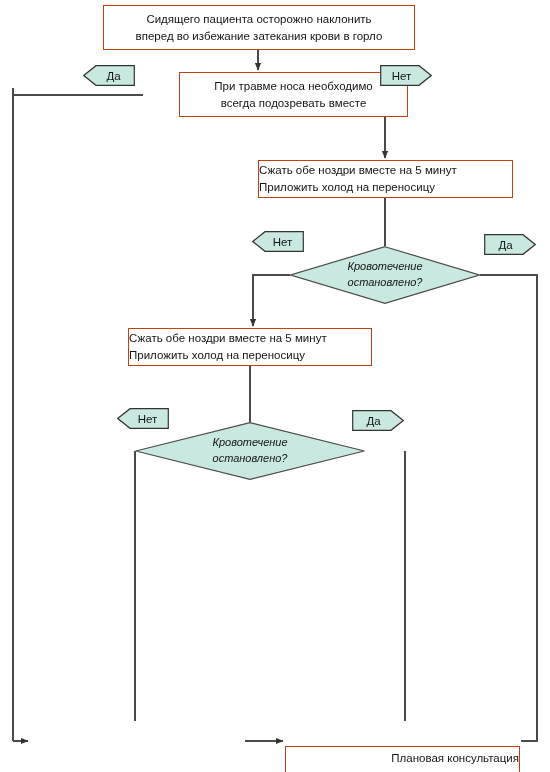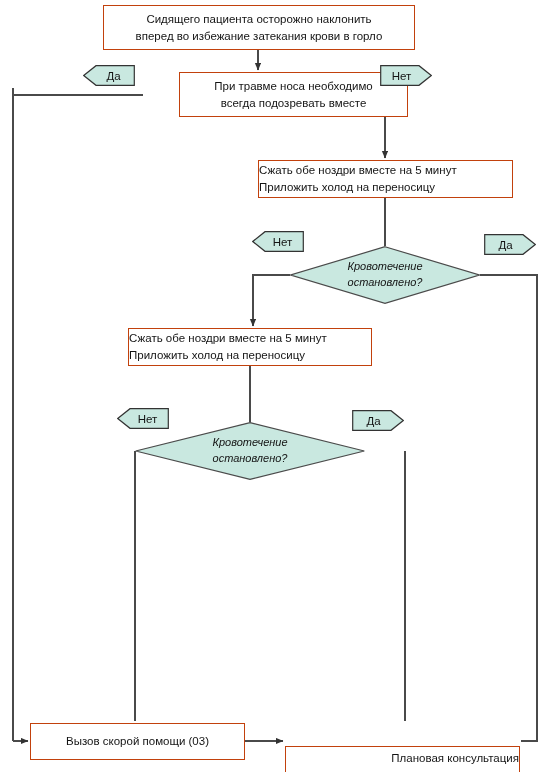--- a/index.html
+++ b/index.html
@@ -215,22 +215,19 @@
     <span class="tag-label">Нет</span>
   </div>
 
   <div class="tag point-right" style="left:352px; top:410px;">
     <svg viewBox="0 0 52 21" width="52" height="21" xmlns="http://www.w3.org/2000/svg">
       <path d="M 0.7 0.7 L 39 0.7 L 51.3 10.5 L 39 20.3 L 0.7 20.3 Z" fill="#c9e8e0" stroke="#333333" stroke-width="1.2"></path>
     </svg>
     <span class="tag-label">Да</span>
   </div>
 
-  <div class="node-box align-center" style="left:30px; top:723px; width:215px; height:37px;">
-    <span class="ln">Вызов скорой помощи (03)</span>
-  </div>
 
   <div class="node-box align-center" style="left:285px; top:746px; width:235px; height:42px;align-items:flex-end;">
     <span class="ln">Плановая консультация</span>
     <span class="ln">специалиста</span>
   </div>
 
 </div>
 
 </body></html>

